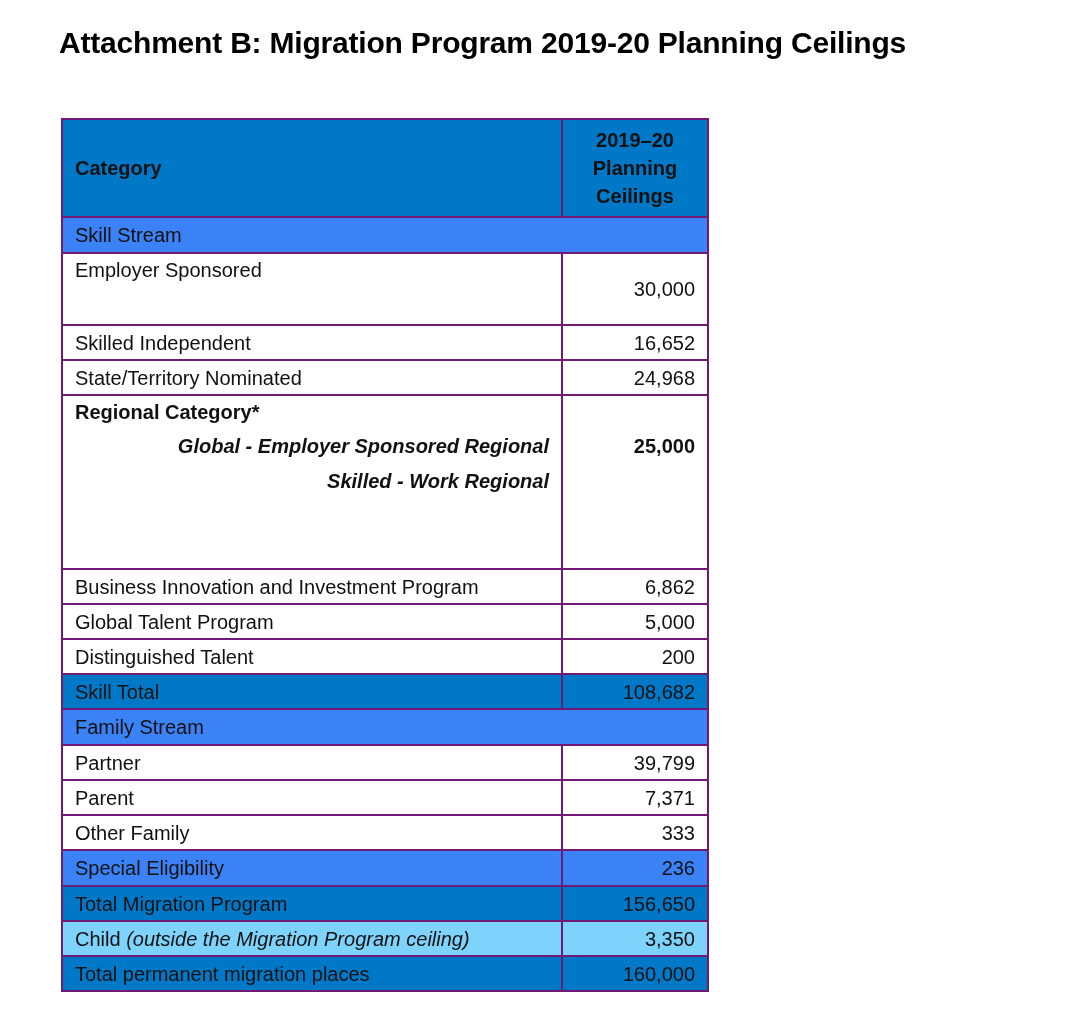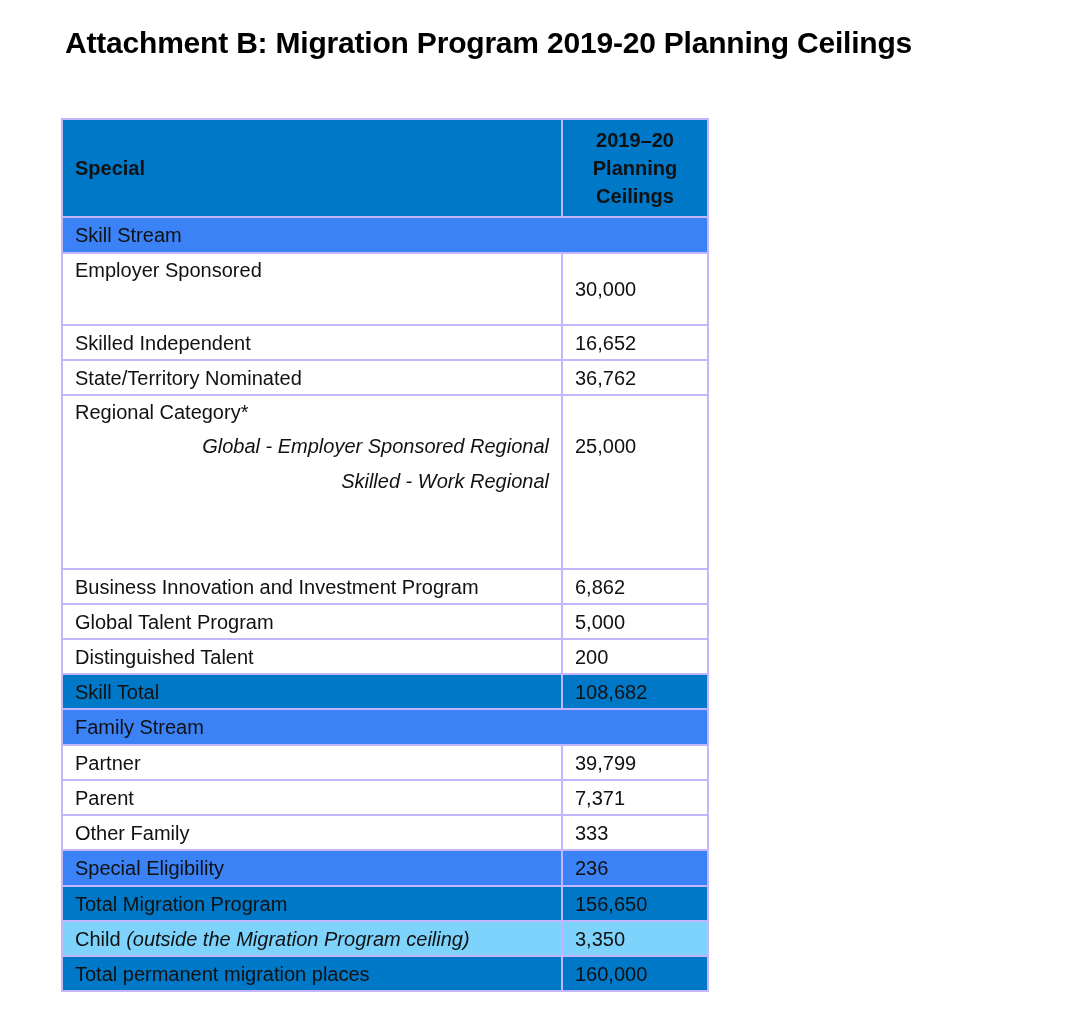--- a/index.html
+++ b/index.html
@@ -1,49 +1,49 @@
 <!DOCTYPE html>
 <html><head>
 <meta charset="utf-8">
 <style>
   html, body { margin: 0; padding: 0; background: #ffffff; }
   body { width: 1080px; height: 1034px; position: relative; font-family: "Liberation Sans", sans-serif; color: #111; overflow: hidden; }
-  .title { position: absolute; left: 65px; top: 26px; font-size: 30px; font-weight: bold; letter-spacing: -0.2px; color: #000; white-space: nowrap; }
+  .title { position: absolute; left: 59px; top: 26px; font-size: 30px; font-weight: bold; letter-spacing: -0.2px; color: #000; white-space: nowrap; }
   table.ceil { position: absolute; left: 61px; top: 118px; border-collapse: collapse; width: 646px; table-layout: fixed; }
-  table.ceil td { border: 2px solid #c4b5fd; font-size: 20px; padding: 0 12px; vertical-align: middle; line-height: 1.2; }
+  table.ceil td { border: 2px solid #701a75; font-size: 20px; padding: 0 12px; vertical-align: middle; line-height: 1.2; }
   col.c1 { width: 500px; }
   col.c2 { width: 146px; }
   .hdr td { background: #0078c8; height: 96px; font-weight: bold; }
   .hdr td.val { text-align: center; padding: 0 4px; line-height: 1.4; }
   .sec td { background: #3b82f6; height: 34px; }
   .tot td { background: #0078c8; height: 33px; }
   .child td { background: #7dd3fc; height: 33px; }
   .row td { background: #fff; height: 33px; }
-  td.val { text-align: left; }
+  td.val { text-align: right; }
   .tall td { height: 66px; }
   .tall td.lbl { vertical-align: top; padding-top: 4px; }
-  .regional td { height: 134px; }
+  .regional td { height: 134px; font-weight: bold; }
   .regional td.lbl { vertical-align: top; padding-top: 4px; }
   .sub { display: block; text-align: right; font-style: italic; margin-top: 10px; line-height: 1.25; }
   .sub + .sub { }
   .it { font-style: italic; }
 </style>
 </head>
 <body>
 
 <div class="title">Attachment B: Migration Program 2019-20 Planning Ceilings</div>
 
 <table class="ceil">
   <colgroup>
       <col class="c1">
       <col class="c2">
     </colgroup>
   <tbody>
       <tr class="hdr">
-    <td>Special</td>
+    <td>Category</td>
     <td class="val">
       <span>2019–20</span><br>
       <span>Planning</span><br>
       <span>Ceilings</span>
     </td>
   </tr>
 
   <tr class="sec">
     <td colspan="2">Skill Stream</td>
   </tr>
@@ -51,21 +51,21 @@
   <tr class="row tall">
     <td class="lbl">Employer Sponsored</td>
     <td class="val">30,000</td>
   </tr>
   <tr class="row">
     <td>Skilled Independent</td>
     <td class="val">16,652</td>
   </tr>
   <tr class="row">
     <td>State/Territory Nominated</td>
-    <td class="val">36,762</td>
+    <td class="val">24,968</td>
   </tr>
   <tr class="row regional">
     <td class="lbl">
       <span>Regional Category*</span>
       <span class="sub">Global - Employer Sponsored Regional</span>
       <span class="sub">Skilled - Work Regional</span>
     </td>
     <td class="val" style="vertical-align:top; padding-top:38px;margin-left:24px;">25,000</td>
   </tr>
   <tr class="row">

